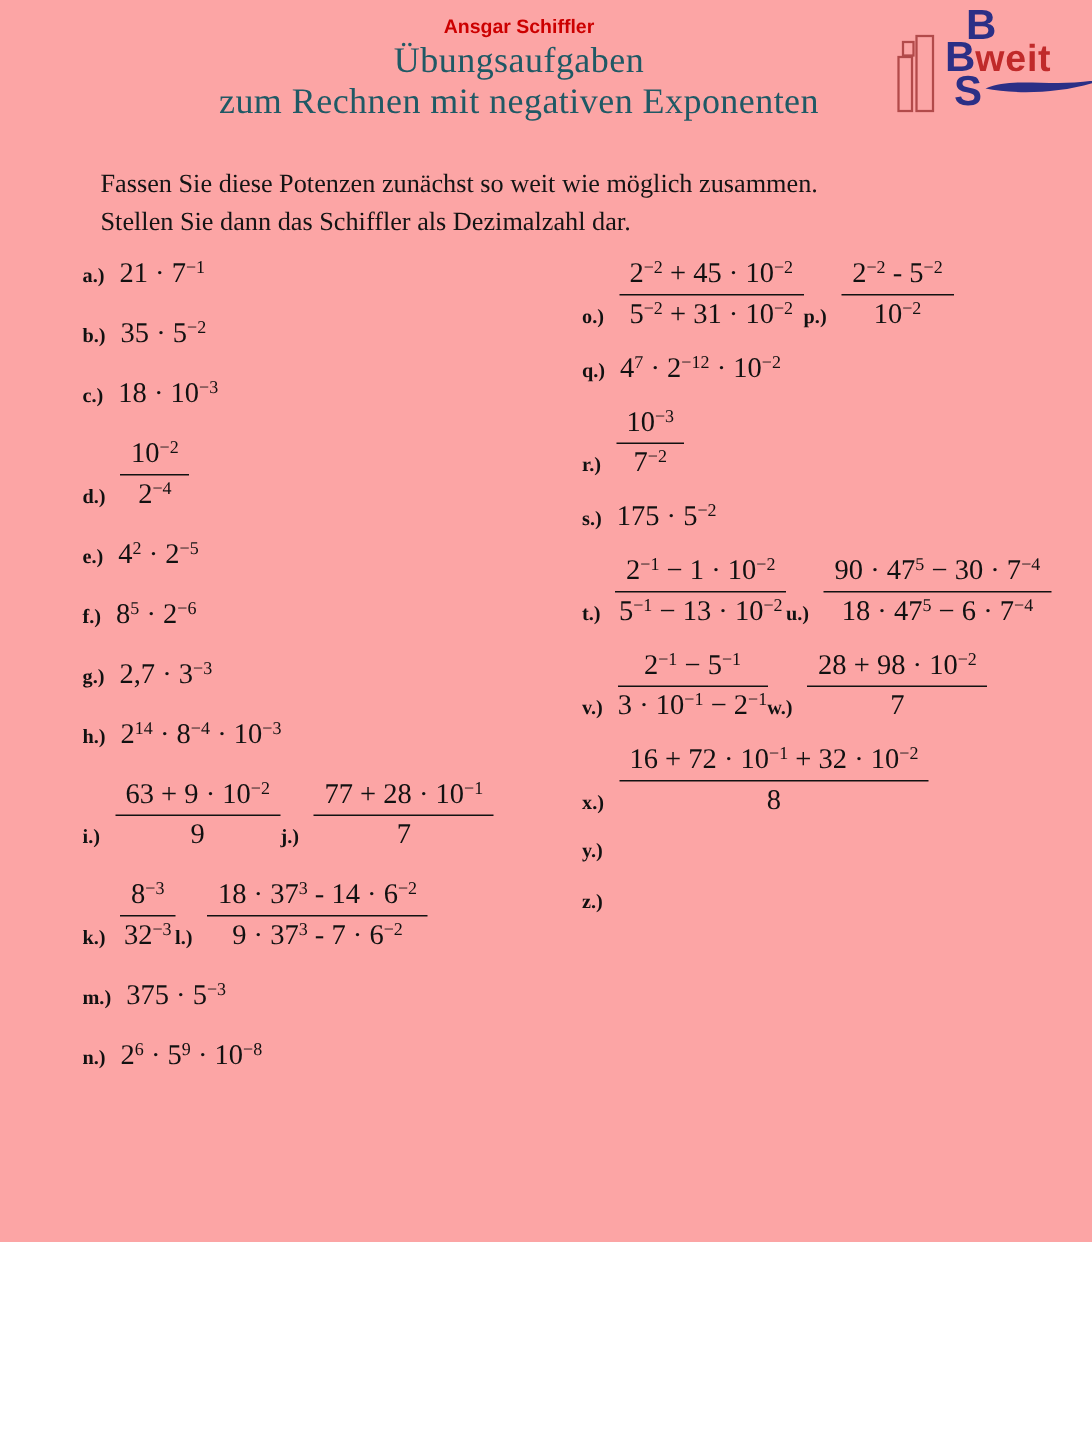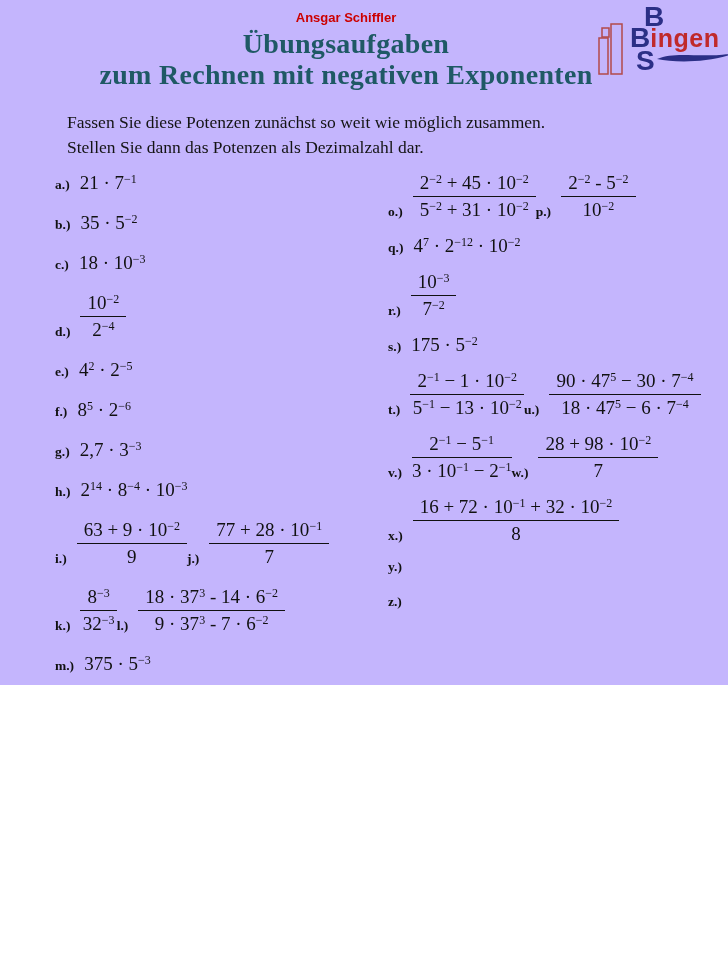--- a/index.html
+++ b/index.html
@@ -1,27 +1,27 @@
 <!DOCTYPE html>
 <html><head>
 <meta charset="utf-8">
 <style>
   html, body { margin:0; padding:0; background:#ffffff; }
   .page {
-    position:relative; width:728px; height:685px; background:#c4b5fd;
+    position:relative; width:728px; height:828px; background:#fca5a5;
     font-family:"Liberation Serif", serif; color:#111; overflow:hidden;
   }
 
   
   .header { position:absolute; top:10px; left:0; width:692px; text-align:center; }
   .author {
     font-family:"Liberation Sans", sans-serif; font-weight:bold;
     font-size:13px; margin-bottom:3px;
   }
-  .title { font-weight:bold; font-size:28px; line-height:1.12; letter-spacing:0.3px; }
+  .title { font-weight:normal; font-size:24px; line-height:1.12; letter-spacing:0.3px; }
 
   
   .logo { position:absolute; top:6px; right:4px; width:132px; height:76px; }
   .building { position:absolute; left:4px; top:14px; }
   .logo-text {
     position:absolute; left:38px; top:0;
     font-family:"Liberation Sans", sans-serif; font-weight:bold;
   }
   .logo-row { height:21px; line-height:22px; font-size:28px; white-space:nowrap; }
   .logo-row.r1 { padding-left:14px; }
@@ -59,30 +59,30 @@
   </div>
 
   <div class="logo">
     <svg class="building" width="30" height="58" viewBox="0 0 30 58" fill="none">
       <rect x="3" y="18" width="9" height="36" stroke-width="1.5" stroke="#b24a4a"></rect>
       <rect x="15" y="4" width="11" height="50" stroke-width="1.5" stroke="#b24a4a"></rect>
       <rect x="6" y="8" width="7" height="9" stroke-width="1.5" stroke="#b24a4a"></rect>
     </svg>
     <div class="logo-text" style="color: rgb(43, 47, 134);">
       <div class="logo-row r1"><span>B</span></div>
-      <div class="logo-row r2"><span>B</span><span class="ingen" style="color: rgb(192, 42, 42);">ingen</span></div>
+      <div class="logo-row r2"><span>B</span><span class="ingen" style="color: rgb(192, 42, 42);">weit</span></div>
       <div class="logo-row r3"><span>S</span><svg class="swoosh" width="84" height="16" viewBox="0 0 84 16">
             <path d="M1 11 C 22 2 48 12 82 4 C 55 15 20 15 1 11 Z" fill="#2b2f86"></path>
           </svg></div>
     </div>
   </div>
 
   <div class="instructions">
     <div>Fassen Sie diese Potenzen zunächst so weit wie möglich zusammen.</div>
-    <div>Stellen Sie dann das Potenzen als Dezimalzahl dar.</div>
+    <div>Stellen Sie dann das Schiffler als Dezimalzahl dar.</div>
   </div>
 
   <div class="col col-left" id="col-left"><div class="ex-row inline">
         <span class="ex-label">a.)</span>
         <span class="expr">21 · 7<sup>−1</sup></span>
       </div><div class="ex-row inline">
         <span class="ex-label">b.)</span>
         <span class="expr">35 · 5<sup>−2</sup></span>
       </div><div class="ex-row inline">
         <span class="ex-label">c.)</span>

